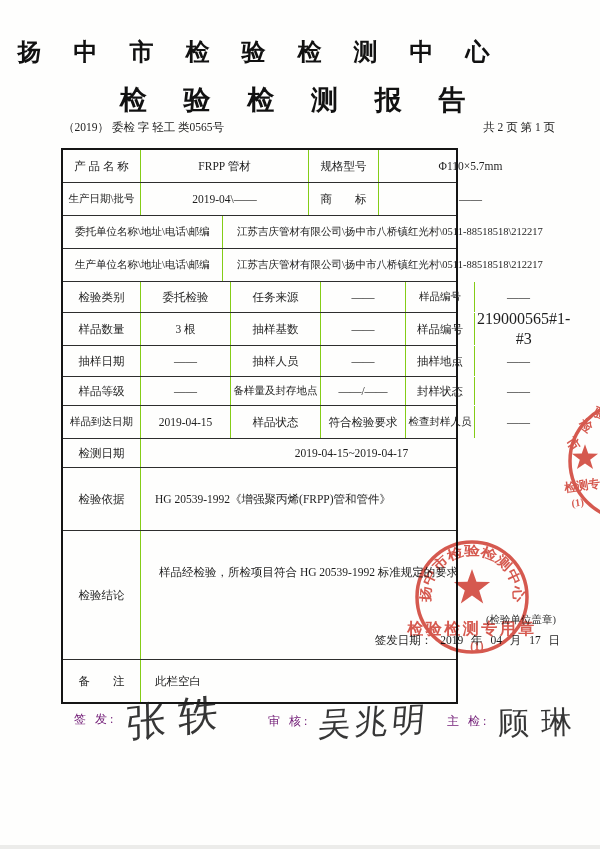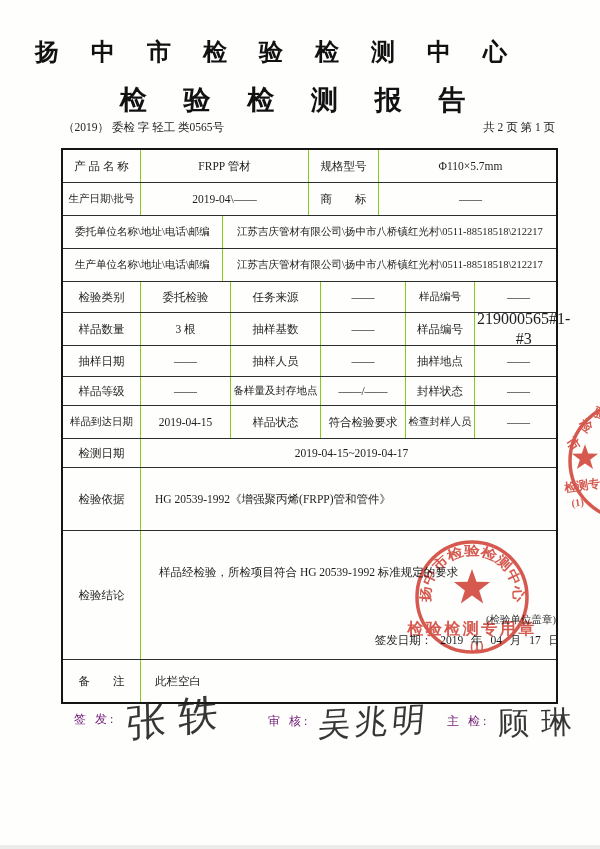--- a/index.html
+++ b/index.html
@@ -3,35 +3,35 @@
 <meta charset="utf-8">
 <style>
   html,body{margin:0;padding:0;}
   body{
     width:600px;height:849px;position:relative;overflow:hidden;
     background:#fefefd;color:#1e1e1e;
     font-family:"Liberation Serif","DejaVu Serif",serif;
   }
   
   .org-title{
-    position:absolute;top:36px;left:0;width:520px;text-align:right;
+    position:absolute;top:36px;left:0;width:520px;text-align:center;
     font-size:24px;font-weight:bold;letter-spacing:13px;color:#111;
   }
   .report-title{
     position:absolute;top:82px;left:0;width:600px;text-align:center;
     font-size:27px;font-weight:bold;letter-spacing:15px;color:#111;
   }
   .meta-line{
     position:absolute;top:120px;left:63px;width:492px;
     display:flex;justify-content:space-between;
     font-size:11.5px;color:#222;
   }
   
   .tbl{
-    position:absolute;left:61px;top:148px;width:497px;
+    position:absolute;left:61px;top:148px;width:397px;
     border:2px solid #151515;box-sizing:border-box;background:transparent;
   }
   .row{display:flex;border-top:1px solid #2e2e2e;}
   .row:first-child{border-top:none;}
   .c{
     box-sizing:border-box;border-left:1px solid #84cc16;
     display:flex;align-items:center;justify-content:center;
     font-size:11.5px;text-align:center;padding:1px 2px;line-height:1.25;
   }
   .c:first-child{border-left:none;}

